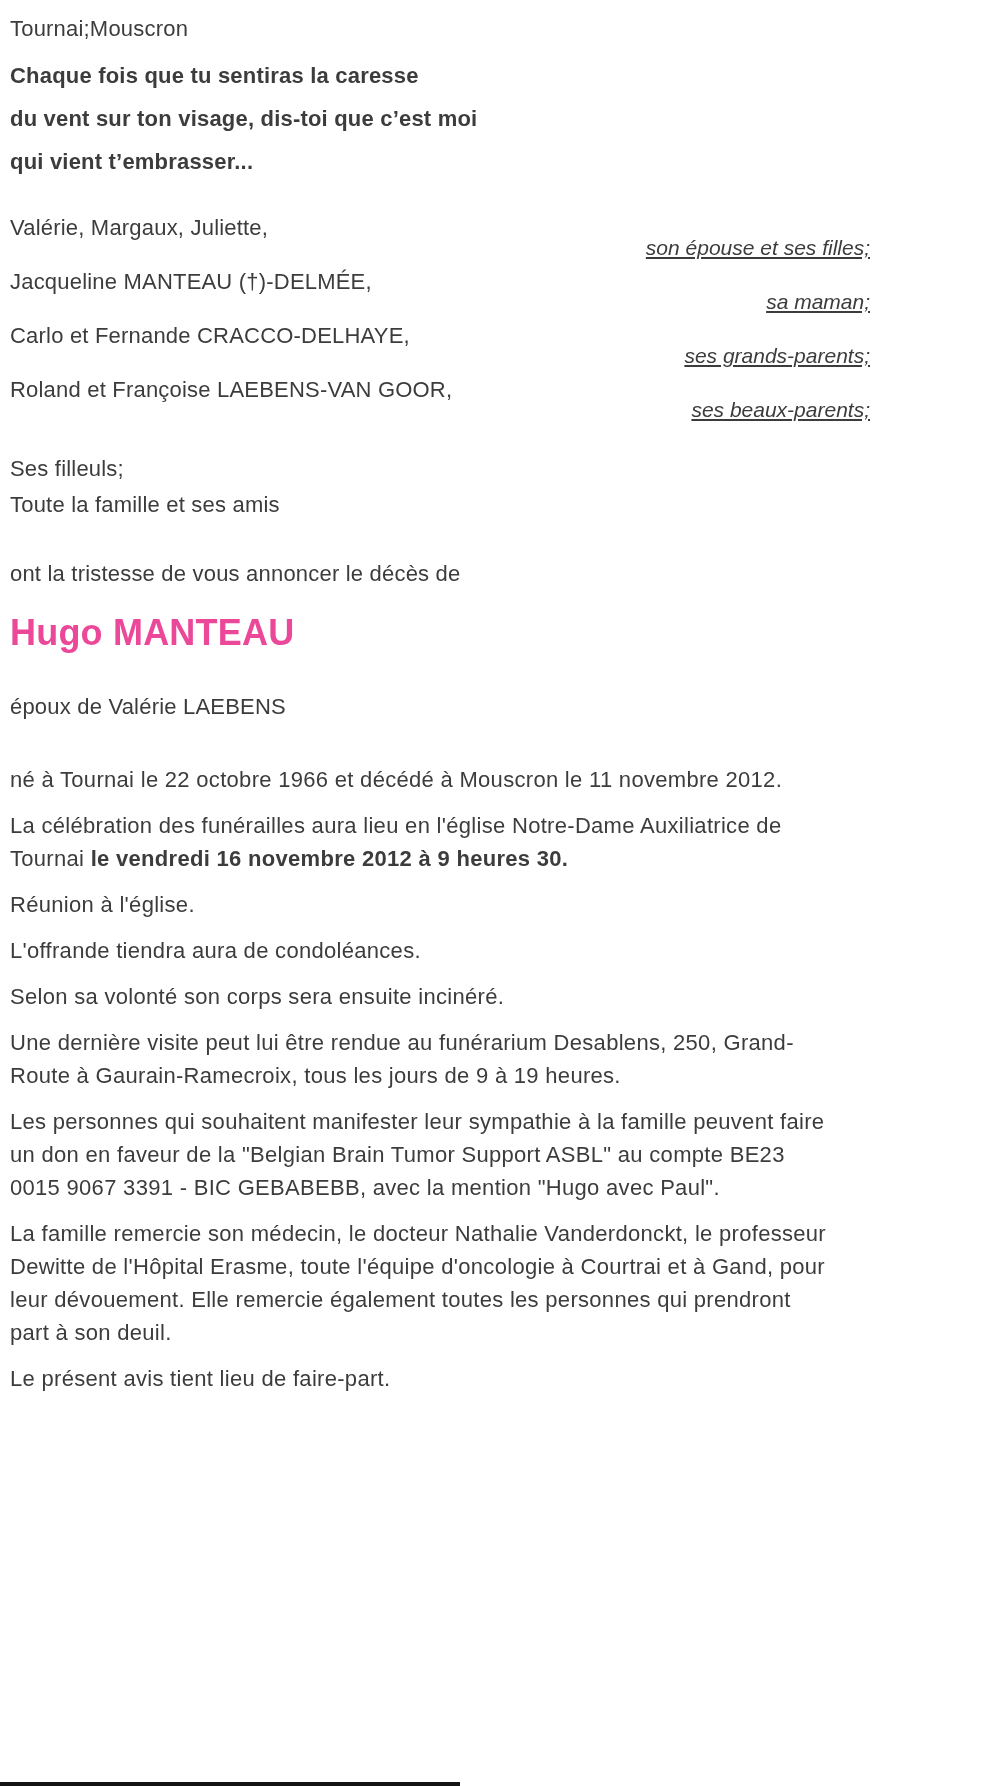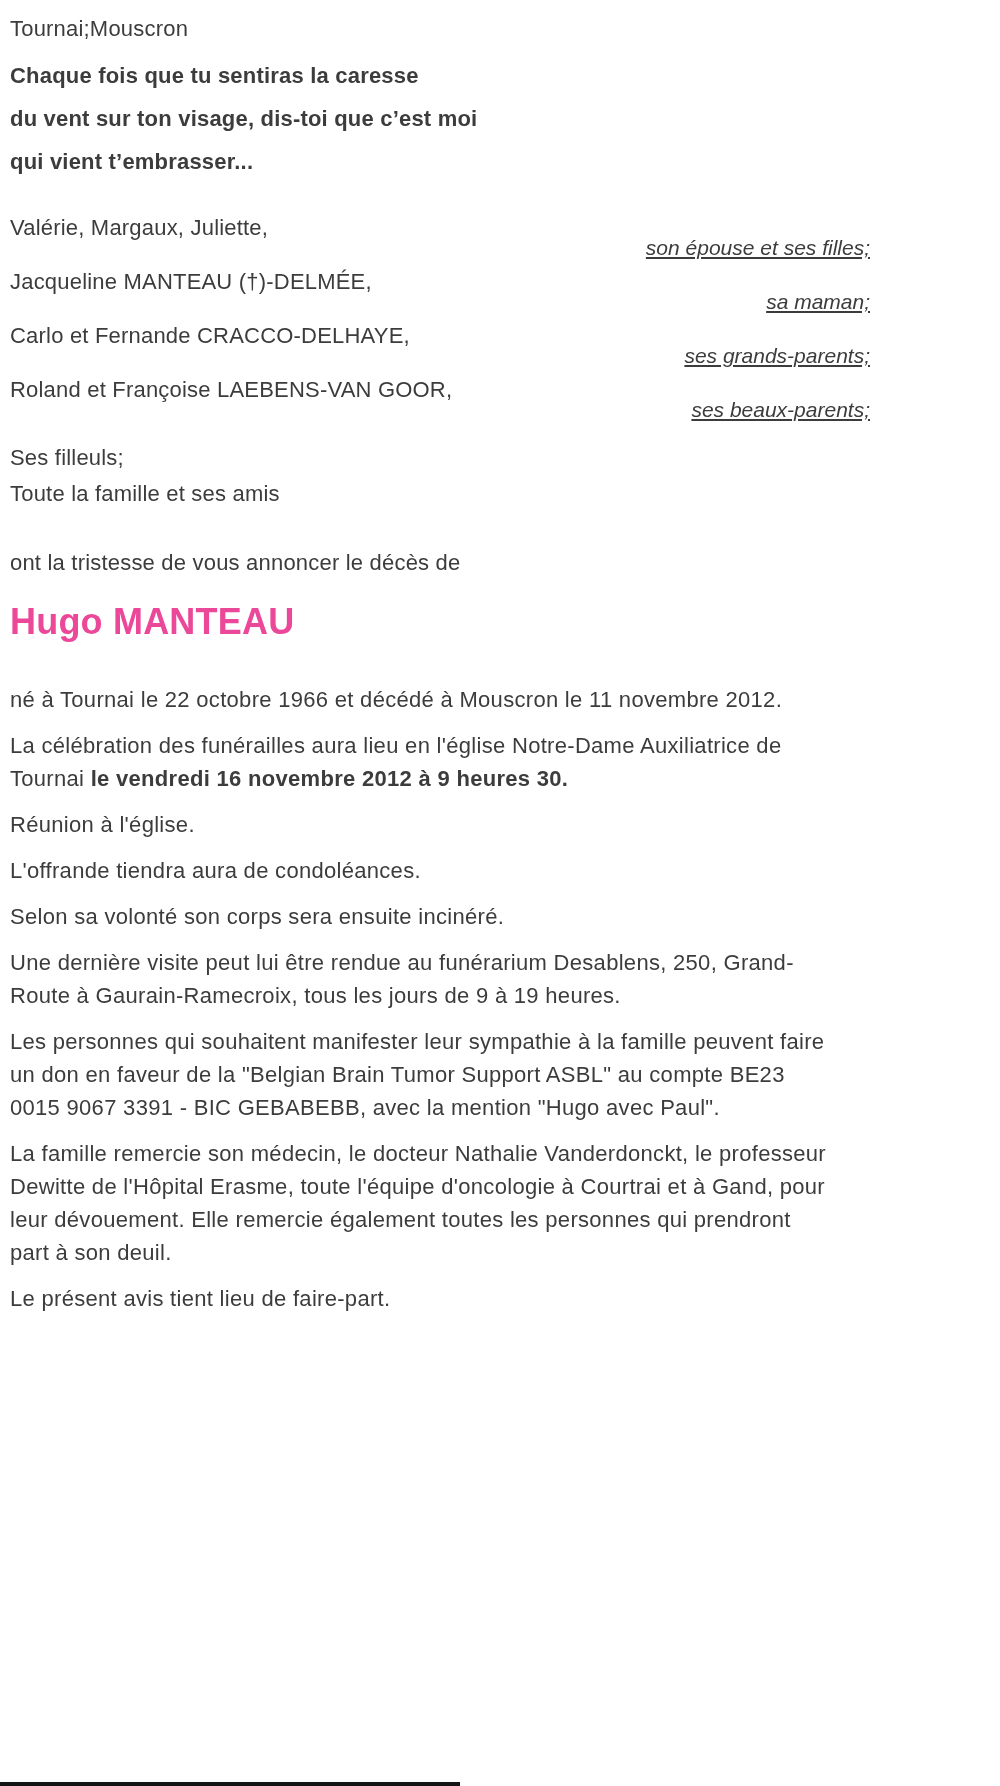--- a/index.html
+++ b/index.html
@@ -45,21 +45,21 @@
     font-size: 21px;
     font-style: italic;
     line-height: 35px;
     margin-top: -14px;
     text-align: right;
     max-width: 225px;
     margin-left: auto;
     text-decoration: underline;
   }
 
-  .others { margin-top: 13px; }
+  .others { margin-top: 24px; }
   .others p {
     font-size: 22px;
     line-height: 36px;
     letter-spacing: .2px;
   }
 
   .announcement {
     margin-top: 34px;
     font-size: 22px;
     line-height: 33px;
@@ -146,20 +146,21 @@
 
     <div class="others">
       <p>Ses filleuls;</p>
       <p>Toute la famille et ses amis</p>
     </div>
 
     <p class="announcement">ont la tristesse de vous annoncer le décès de</p>
 
     <h1 class="deceased-name">Hugo MANTEAU</h1>
 
+    <p class="spouse">époux de Valérie LAEBENS</p>
 
     <div class="body-paragraphs">
       <p>né à Tournai le 22 octobre 1966 et décédé à Mouscron le 11 novembre 2012.</p>
       <p><span>La célébration des funérailles aura lieu en l'église Notre-Dame Auxiliatrice de Tournai </span><span class="bold">le vendredi 16 novembre 2012 à 9 heures 30.</span></p>
       <p>Réunion à l'église.</p>
       <p>L'offrande tiendra aura de condoléances.</p>
       <p>Selon sa volonté son corps sera ensuite incinéré.</p>
       <p>Une dernière visite peut lui être rendue au funérarium Desablens, 250, Grand-Route à Gaurain-Ramecroix, tous les jours de 9 à 19 heures.</p>
       <p>Les personnes qui souhaitent manifester leur sympathie à la famille peuvent faire un don en faveur de la "Belgian Brain Tumor Support ASBL" au compte BE23 0015 9067 3391 - BIC GEBABEBB, avec la mention "Hugo avec Paul".</p>
       <p>La famille remercie son médecin, le docteur Nathalie Vanderdonckt, le professeur Dewitte de l'Hôpital Erasme, toute l'équipe d'oncologie à Courtrai et à Gand, pour leur dévouement. Elle remercie également toutes les personnes qui prendront part à son deuil.</p>

